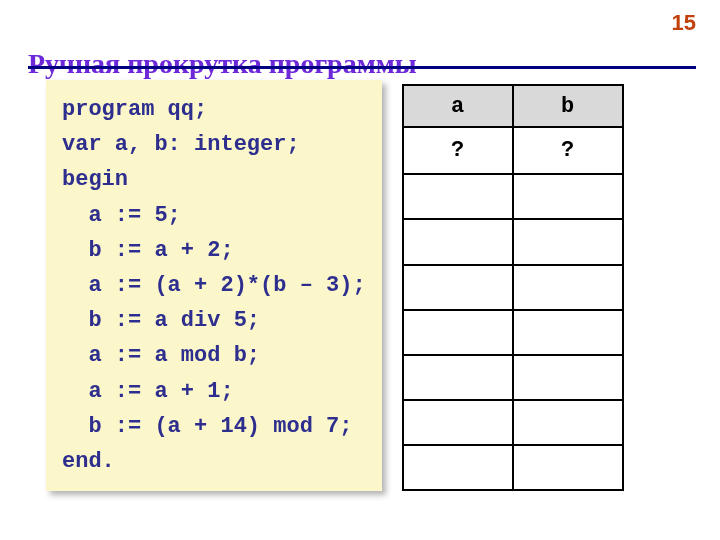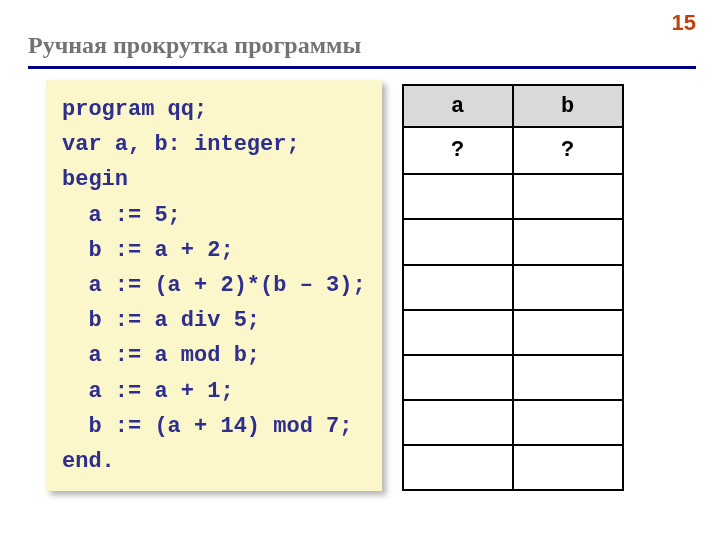--- a/index.html
+++ b/index.html
@@ -15,25 +15,25 @@
       position: absolute;
       top: 10px;
       right: 24px;
       font-size: 22px;
       font-weight: bold;
       color: #c2410c;
       font-family: Arial, sans-serif;
     }
     .title {
       position: absolute;
-      top: 32px;
+      top: 48px;
       left: 28px;
-      font-size: 24px;
+      font-size: 28px;
       font-weight: bold;
-      color: #737373;
+      color: #6d28d9;
     }
     .title-underline {
       position: absolute;
       top: 66px;
       left: 28px;
       right: 24px;
       height: 3px;
       background: #000080;
     }
     .content {

